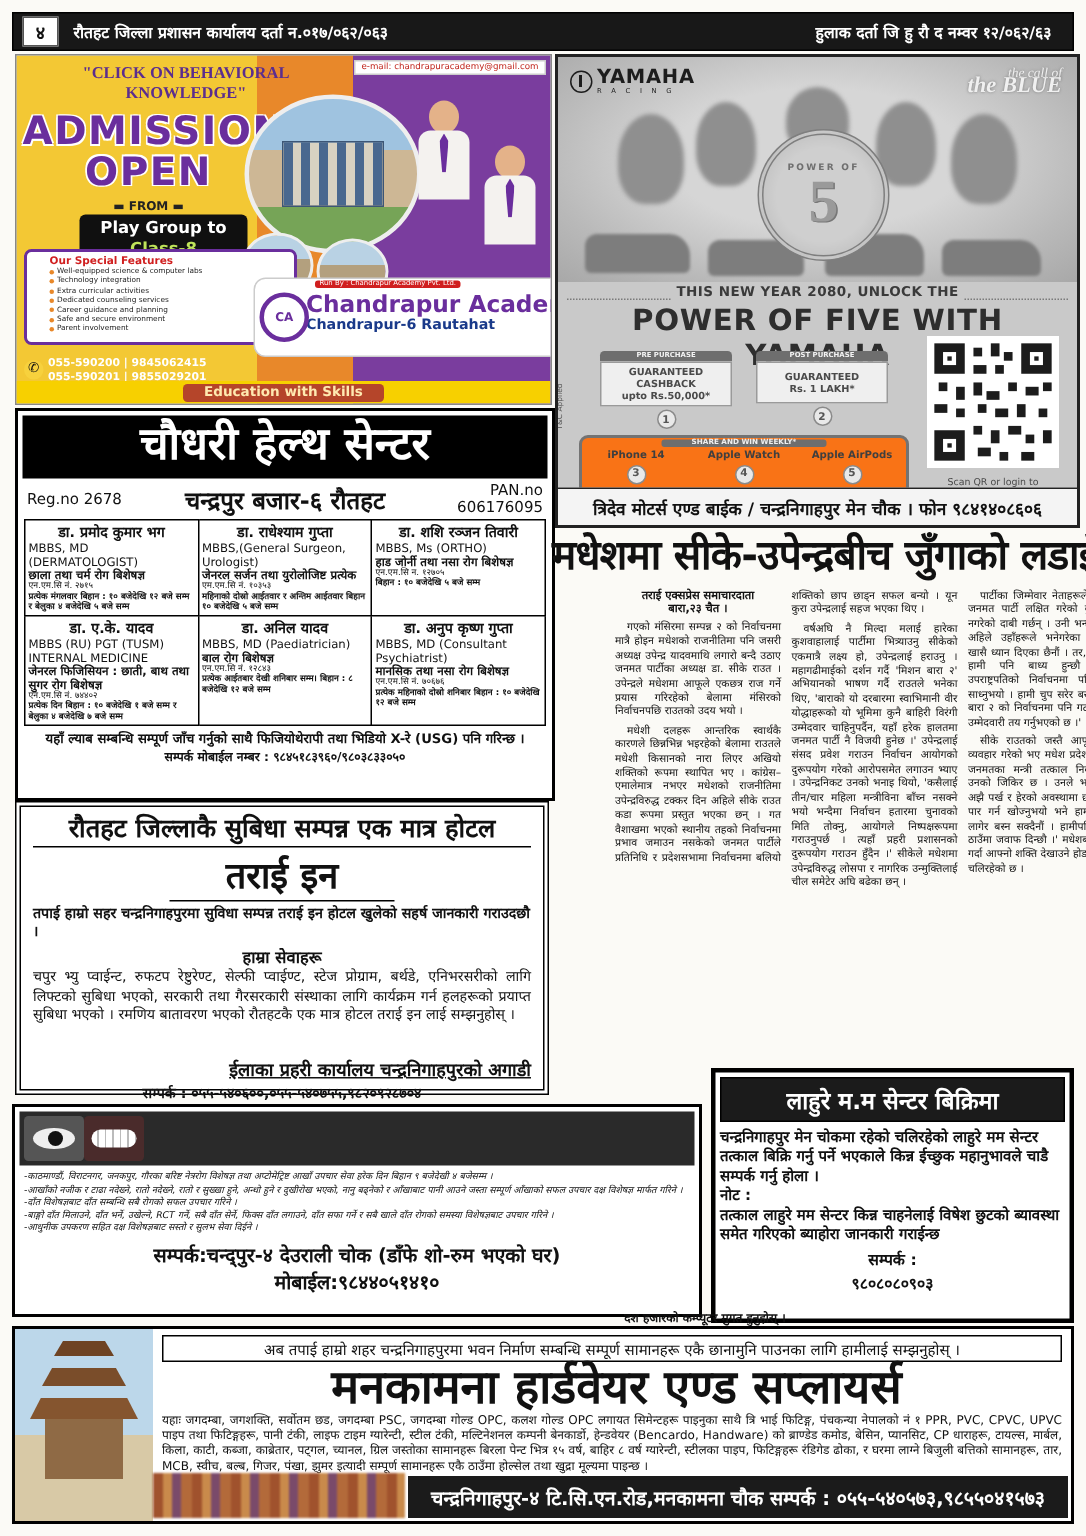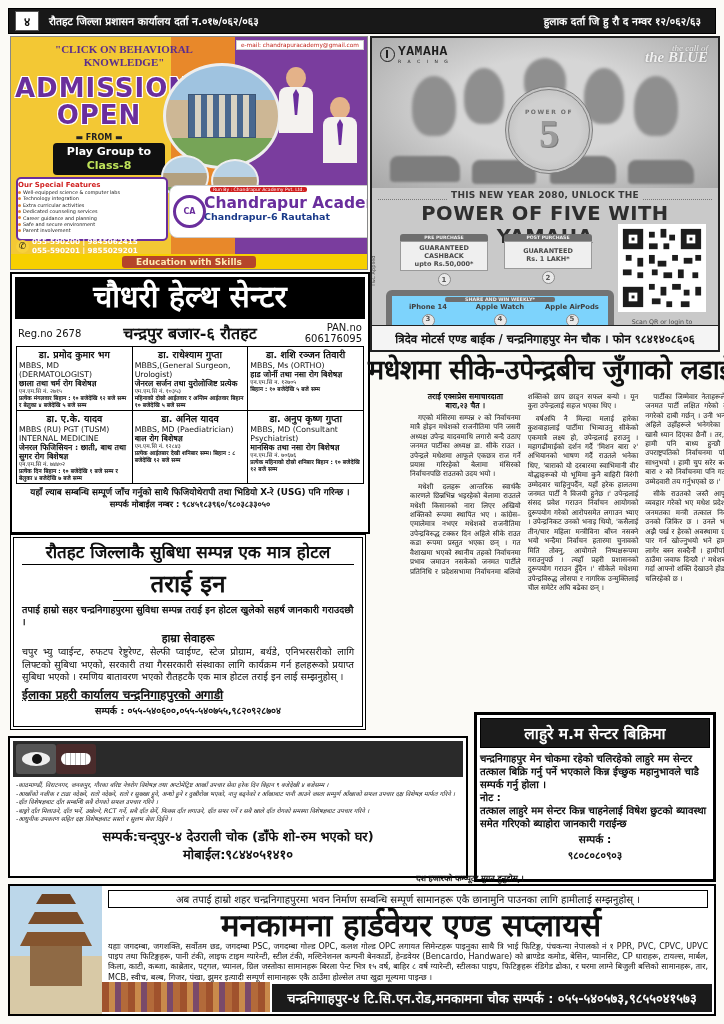--- a/index.html
+++ b/index.html
@@ -16,21 +16,21 @@
   
   .academy{left:10px;top:36px;width:356px;height:232px;border:1px solid #888;overflow:hidden;
     background:linear-gradient(90deg,#f3c834 0 45%,#e8882a 45% 63%,#7a3d9e 63% 100%);}
   .acad-email{right:3px;top:3px;background:#fff;color:#c0251c;font-size:5.8px;padding:1px 4px;border:1px solid #ccc;}
   .acad-tag{left:28px;top:6px;width:170px;color:#5b2d8e;font-weight:bold;font-size:11px;line-height:13px;text-align:center;font-family:"Liberation Serif",serif;}
   .adm{left:4px;top:38px;width:168px;color:#6a2e9d;font-weight:bold;font-size:26px;line-height:27px;text-align:center;letter-spacing:1px;
     text-shadow:-1px -1px 0 #fff,1px -1px 0 #fff,-1px 1px 0 #fff,1px 1px 0 #fff;}
   .from{left:4px;top:96px;width:168px;text-align:center;font-size:8px;font-weight:bold;color:#222;}
   .pg-box{left:42px;top:106px;width:112px;height:30px;background:#101010;border-radius:4px;color:#fff;text-align:center;font-size:11px;font-weight:bold;line-height:14px;padding-top:2px;}
   .pg-box .l2{color:#bfe35a;}
-  .features{left:5px;top:140px;width:148px;height:56px;background:#fff;border:2px solid #6a2e9d;border-radius:5px;padding:2px 0;}
+  .features{left:5px;top:129px;width:148px;height:56px;background:#fff;border:2px solid #6a2e9d;border-radius:5px;padding:2px 15px;}
   .features .ft{color:#d01f1f;font-size:7px;font-weight:bold;}
   .features .fi{font-size:4.9px;line-height:6.4px;color:#222;display:flex;align-items:center;}
   .features .dot{width:3px;height:3px;border-radius:50%;background:#e8882a;margin-right:2px;flex:none;}
   .phones{left:5px;top:200px;width:170px;height:18px;display:flex;align-items:center;color:#fff;font-size:7.2px;font-weight:bold;}
   .ph-ic{width:13px;height:13px;border-radius:50%;background:#f7d13d;color:#111;display:flex;align-items:center;justify-content:center;font-size:9px;margin-right:3px;flex:none;}
   .circle-photo{left:152px;top:26px;width:112px;height:100px;border-radius:50%;border:3px solid #eee;overflow:hidden;
     background:linear-gradient(#9fc3e0 0 34%,#cdb795 34% 72%,#76a457 72% 100%);}
   .bldg{position:absolute;left:22px;top:28px;width:66px;height:42px;background:
     repeating-linear-gradient(90deg,#49688f 0 6px,#d8d2c2 6px 12px);border:1px solid #3c5676;}
   .mini-circ{border-radius:50%;border:2px solid #eee;overflow:hidden;background:linear-gradient(#b9d2e4 0 40%,#b3a07e 40% 75%,#6f9e52 75%);}
@@ -44,40 +44,40 @@
   .acad-name{font-size:15.5px;font-weight:bold;color:#6a2e9d;margin-top:8px;line-height:16px;}
   .acad-addr{font-size:9.5px;font-weight:bold;color:#1a3a8a;}
   .edu-strip{left:0;bottom:0;width:356px;height:15px;background:#f7d000;display:flex;align-items:center;justify-content:center;}
   .edu-box{background:#b5452a;color:#ffe9b0;font-size:9px;font-weight:bold;padding:0 14px;border-radius:3px;line-height:12px;}
 
   
   .yamaha{left:370px;top:36px;width:346px;height:312px;border:2px solid #222;background:#c9c9c9;overflow:hidden;color:#333;}
   .ym-logo{left:8px;top:6px;display:flex;align-items:center;gap:3px;}
   .ym-fork{width:13px;height:13px;border:1.6px solid #1d1d1d;border-radius:50%;position:relative;}
   .ym-fork:before{content:"";position:absolute;left:5px;top:2px;width:2px;height:8px;background:#1d1d1d;}
-  .ym-word{font-size:13px;font-weight:bold;letter-spacing:.5px;color:#1d1d1d;font-family:Liberation Mono, monospace;}
+  .ym-word{font-size:13px;font-weight:bold;letter-spacing:.5px;color:#1d1d1d;}
   .ym-racing{font-size:4.5px;letter-spacing:2.5px;color:#1d1d1d;}
   .ym-call{right:10px;top:6px;font-family:"Liberation Serif",serif;font-style:italic;color:#f0f0f0;font-size:9px;text-align:right;line-height:9px;text-shadow:0 0 2px #777;}
   .ym-call .blue{font-size:15px;font-weight:bold;}
   .ym-photo{left:0;top:0;width:346px;height:150px;background:radial-gradient(ellipse at 50% 45%,#d6d6d6 0 40%,#b9b9b9 75%,#a8a8a8 100%);}
   .rider{position:absolute;background:#8f8f8f;border-radius:50% 50% 40% 40%;filter:blur(1.5px);}
   .medal{left:133px;top:48px;width:80px;height:80px;border-radius:50%;border:4px double #7e7e7e;background:radial-gradient(circle,#cfcfcf 0 55%,#b5b5b5 100%);display:flex;flex-direction:column;align-items:center;justify-content:center;}
   .medal .po{font-size:6px;letter-spacing:1.5px;color:#6f6f6f;font-weight:bold;}
   .medal .five{font-family:"Liberation Serif",serif;font-size:40px;line-height:38px;font-weight:bold;color:#9a9a9a;text-shadow:1px 1px 0 #777;}
   .bike{position:absolute;background:#7d7d7d;border-radius:8px 14px 4px 4px;filter:blur(1px);}
   .unlock{left:6px;top:152px;width:334px;display:flex;align-items:flex-end;gap:4px;color:#3a3a3a;}
   .unlock .dots{flex:1;border-top:1.5px dotted #7a7a7a;}
   .unlock .txt{font-size:9px;font-weight:bold;letter-spacing:.3px;}
   .powerline{left:0;top:164px;width:346px;text-align:center;font-size:19.5px;font-weight:bold;letter-spacing:.5px;color:#2e2e2e;}
   .tnc{left:-14px;top:230px;transform:rotate(-90deg);font-size:5px;color:#555;}
   .badge{position:absolute;width:88px;height:44px;}
   .badge .rib{background:#6e6e6e;color:#f3f3f3;font-size:4.6px;font-weight:bold;text-align:center;border-radius:3px 3px 0 0;padding:1px 0;}
   .badge .bd{background:#efefef;border:1px solid #9a9a9a;text-align:center;font-weight:bold;color:#4a4a4a;padding:2px 1px;font-size:6.5px;line-height:8px;}
   .numc{width:11px;height:11px;border-radius:50%;background:#e9e9e9;border:1px solid #8a8a8a;color:#555;font-size:7px;font-weight:bold;display:flex;align-items:center;justify-content:center;margin:2px auto 0;}
-  .share{left:14px;top:252px;width:216px;height:46px;background:#7dd3fc;border-radius:6px;border:6px solid #737373;padding-top:1px;}
+  .share{left:14px;top:252px;width:216px;height:46px;background:#f97316;border-radius:6px;border:2px solid #737373;padding-top:1px;}
   .share .sl{text-align:center;font-size:4.8px;font-weight:bold;color:#efefef;background:#6e6e6e;width:110px;margin:0 auto;border-radius:2px;}
   .share .row{display:flex;justify-content:space-around;margin-top:2px;}
   .prz{text-align:center;color:#3f3f3f;font-size:6.8px;font-weight:bold;line-height:7.5px;width:64px;}
   .qr-wrap{left:242px;top:186px;width:96px;text-align:center;}
   .qr-cap{font-size:6.3px;color:#4a4a4a;line-height:7.5px;margin-top:2px;}
   .dealer{left:0;bottom:0;width:346px;height:24px;background:#f4f4f4;border-top:1.5px solid #222;display:flex;align-items:center;justify-content:center;font-size:11.5px;font-weight:bold;color:#111;}
 
   
   .health{left:10px;top:272px;width:356px;height:258px;border:2px solid #000;background:#fff;}
   .hc-title{margin:3px;background:#000;color:#fff;text-align:center;font-size:30px;font-weight:bold;line-height:40px;height:42px;}
@@ -95,21 +95,21 @@
   .hc-note{text-align:center;font-size:8.8px;font-weight:bold;margin-top:2px;}
   .hc-contact{text-align:center;font-size:8.2px;font-weight:bold;}
 
   
   .hotel{left:10px;top:534px;width:356px;height:196px;border:4px double #000;background:#fff;padding:2px 8px;box-sizing:border-box;}
   .ho-h1{text-align:center;font-size:17px;font-weight:bold;border-bottom:1px solid #000;padding-bottom:1px;}
   .ho-h2{text-align:center;font-size:24px;font-weight:bold;border-bottom:1px solid #000;width:150px;margin:0 auto;padding:1px 0;}
   .ho-intro{font-size:9.5px;font-weight:bold;line-height:12px;margin-top:3px;}
   .ho-st{text-align:center;font-size:11px;font-weight:bold;margin-top:2px;}
   .ho-sv{font-size:9.5px;line-height:12.5px;margin-top:1px;}
-  .ho-lm{text-align:left;font-size:12px;font-weight:bold;text-decoration:underline;margin-top:2px;}
+  .ho-lm{text-align:right;font-size:12px;font-weight:bold;text-decoration:underline;margin-top:20px;}
   .ho-ct{text-align:center;font-size:9.5px;font-weight:bold;margin-top:1px;}
 
   
   .art-head{left:368px;top:350px;width:350px;font-size:27px;font-weight:bold;letter-spacing:-.5px;white-space:nowrap;}
   .art-body{left:370px;top:392px;width:346px;height:322px;column-count:3;column-gap:7px;font-size:7.1px;line-height:9.4px;overflow:hidden;margin-left:40px;}
   .art-body p{margin:0 0 3px;text-indent:8px;}
   .byline{text-align:center;font-weight:bold;font-size:7.6px;line-height:9px;margin-bottom:3px;}
 
   
   .eyead{left:8px;top:736px;width:460px;height:142px;border:2px solid #000;background:#fff;box-sizing:border-box;}

